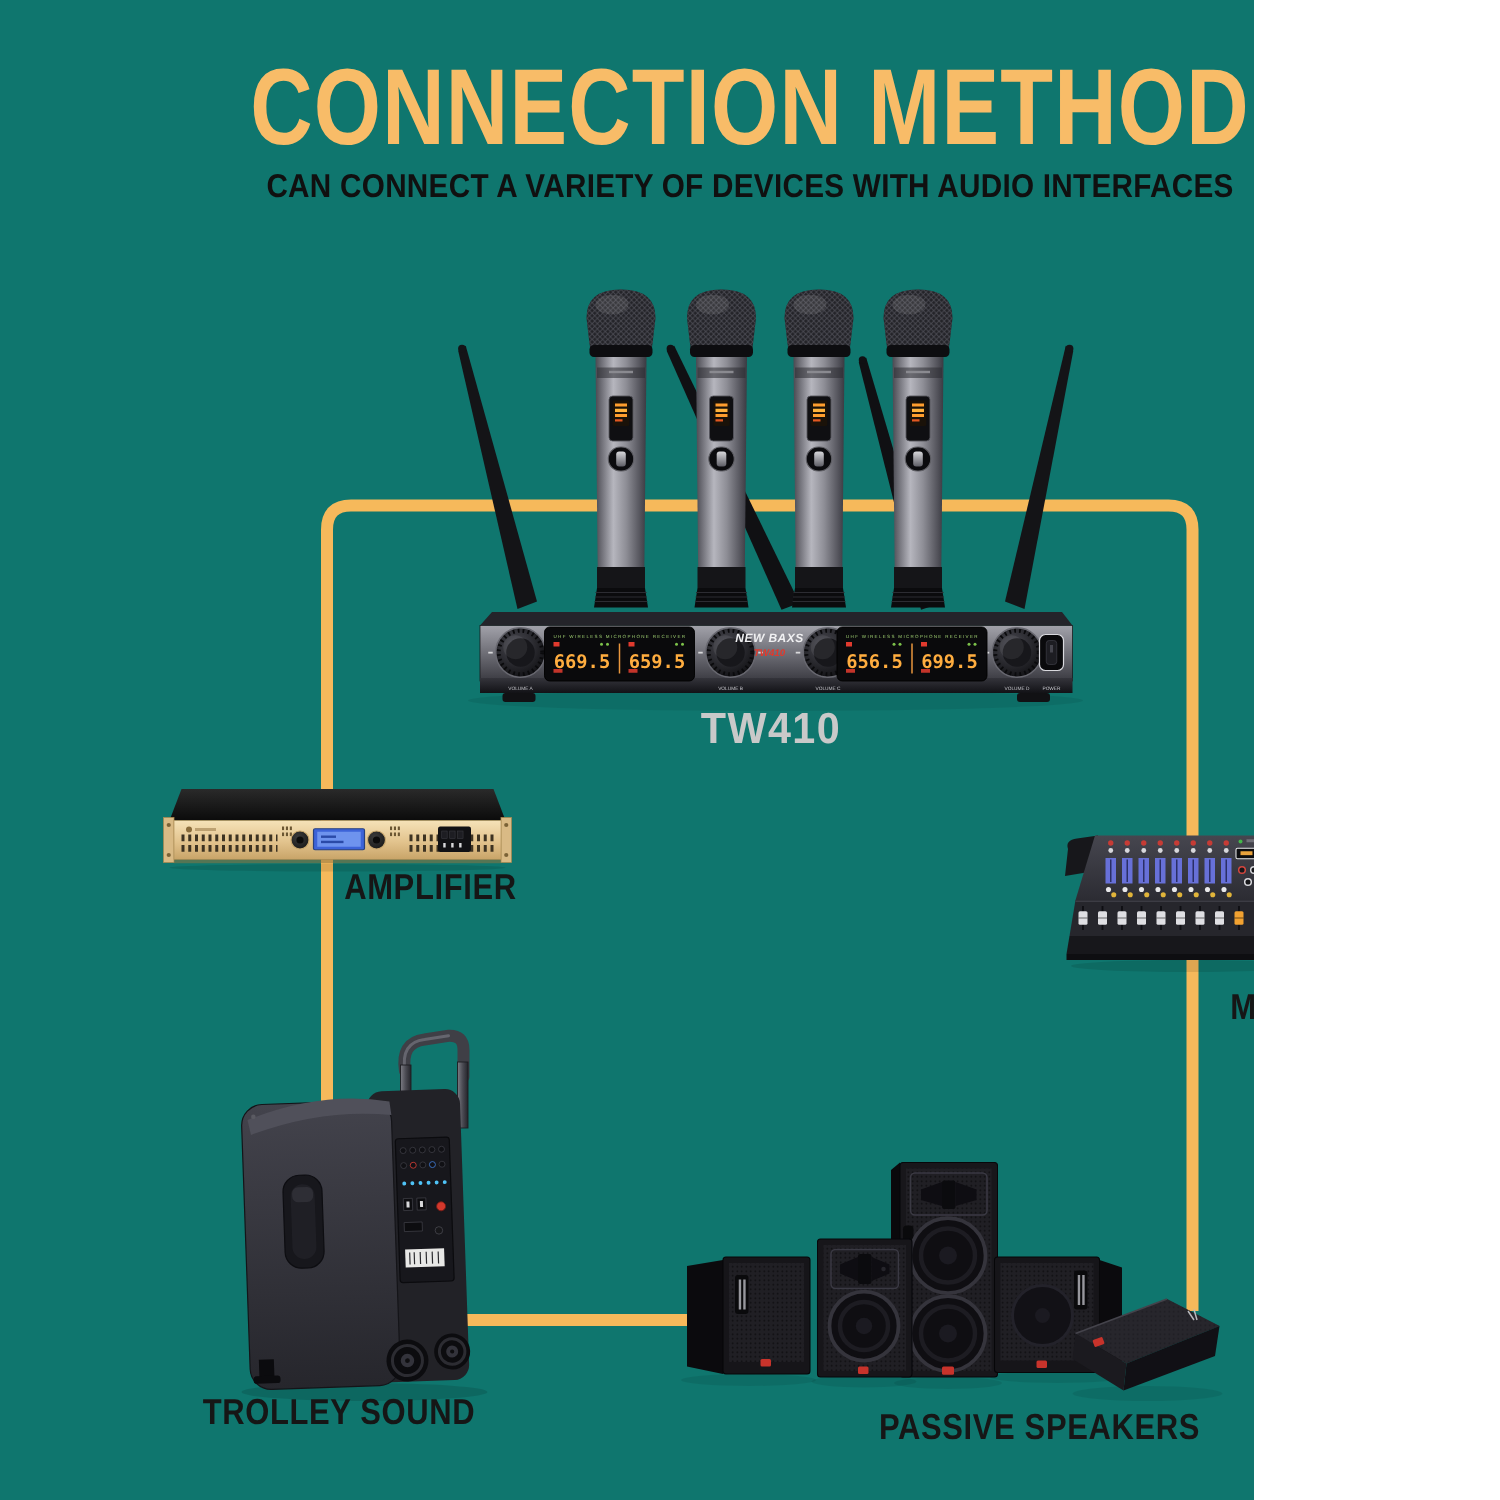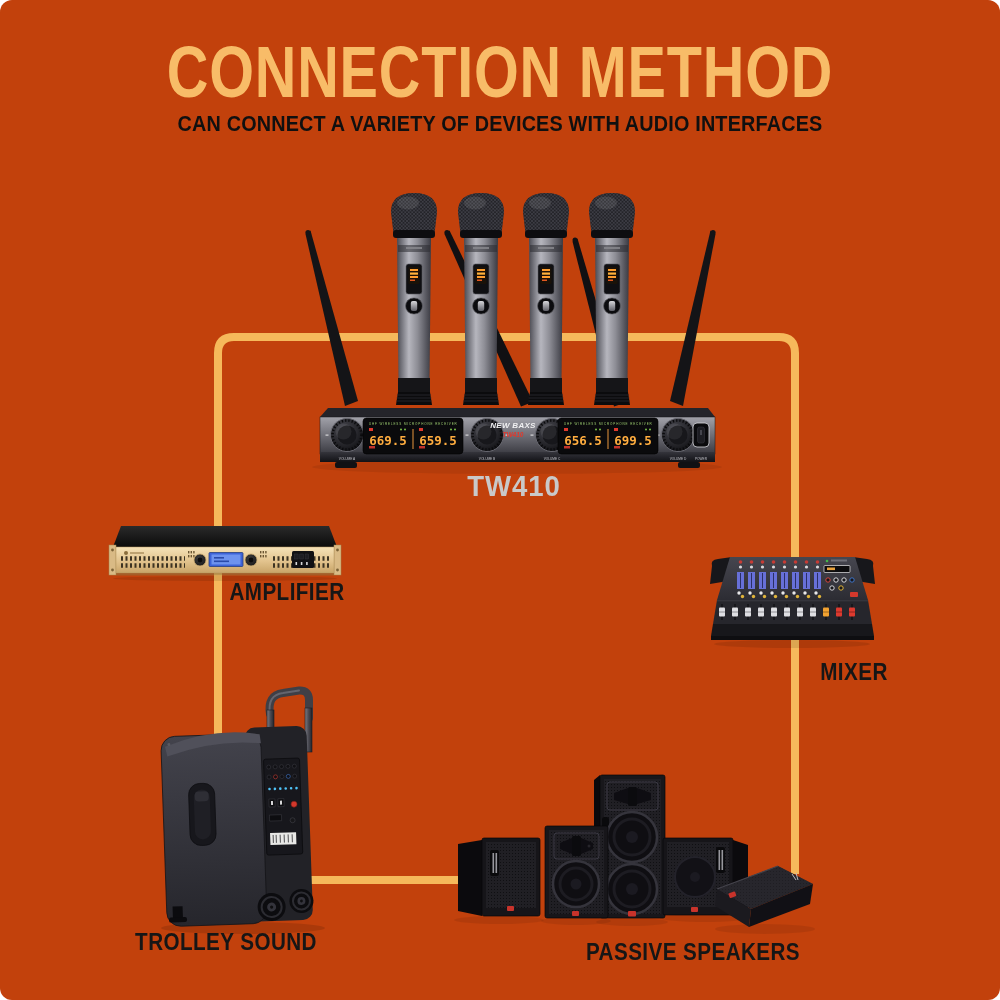--- a/index.html
+++ b/index.html
@@ -1,17 +1,17 @@
 <!DOCTYPE html>
 <html><head>
 <meta charset="utf-8">
 <style>
   html,body{margin:0;padding:0;background:#fff;}
-  #canvas{position:relative;width:1000px;height:1000px;background:#c2410c;overflow:hidden;
-          font-family:"Liberation Sans",sans-serif;border-radius:12px;}
+  #canvas{position:relative;width:836px;height:1000px;background:#0f766e;overflow:hidden;
+          font-family:"Liberation Sans",sans-serif;}
   .wires{position:absolute;left:0;top:0;z-index:1;}
   .device{position:absolute;z-index:2;}
   .lbl{position:absolute;z-index:3;white-space:nowrap;color:#161616;
        font-weight:700;font-size:24px;letter-spacing:.5px;
        transform:translateX(-50%) scaleX(.86);transform-origin:center top;}
   .title{position:absolute;left:500px;top:36px;z-index:3;white-space:nowrap;
          font-weight:800;font-size:72px;line-height:72px;color:#F8BC68;letter-spacing:1px;
          transform:translateX(-50%) scaleX(.80);transform-origin:center top;}
   .subtitle{position:absolute;left:500px;top:111px;z-index:3;white-space:nowrap;
          font-weight:700;font-size:22px;color:#101010;letter-spacing:.2px;

